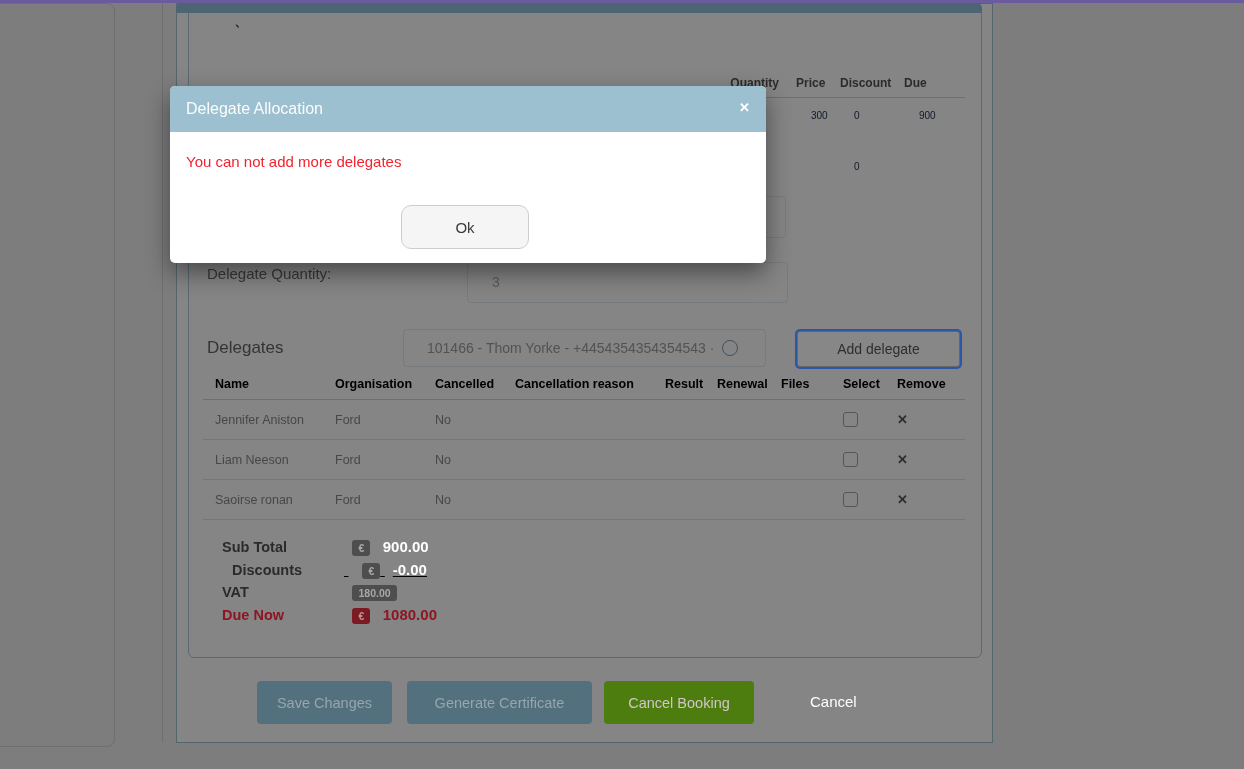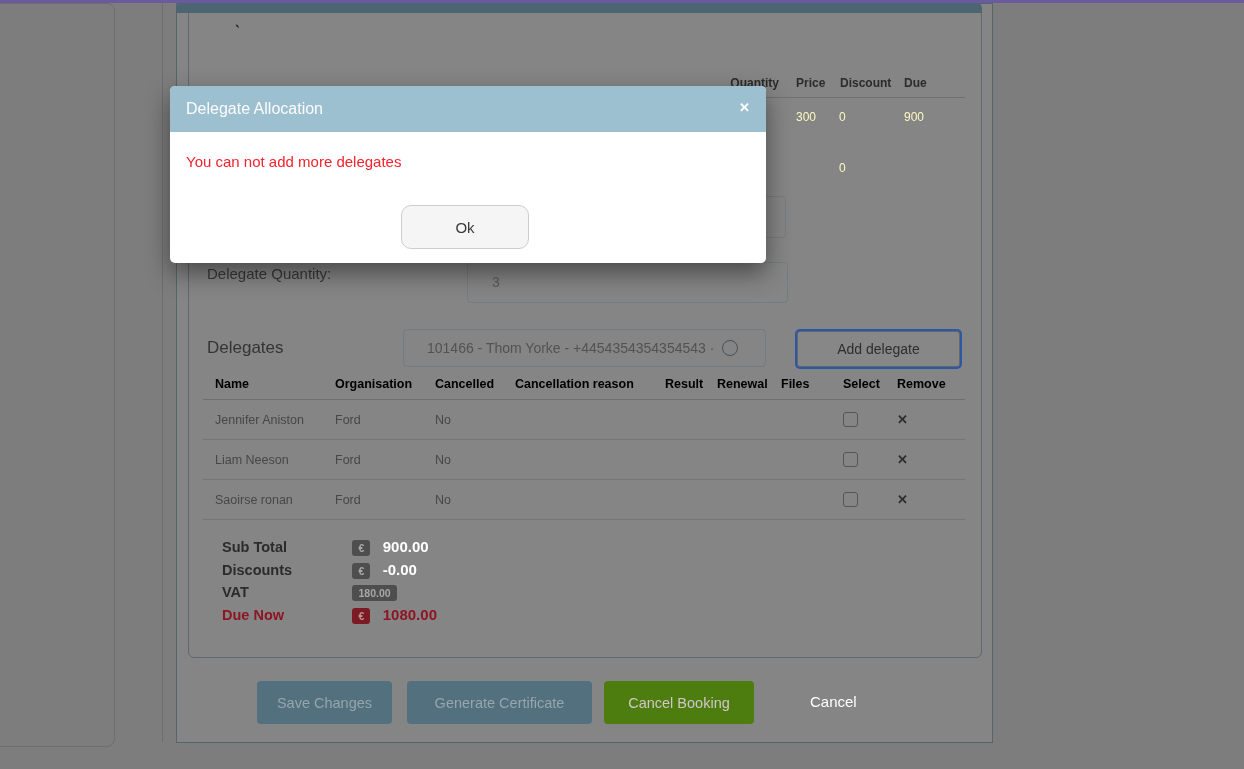--- a/index.html
+++ b/index.html
@@ -7,21 +7,21 @@
   .page{position:relative;width:1244px;height:769px;background:#7d7d7d;overflow:hidden;}
   .abs{position:absolute;}
   .top-accent{left:0;top:0;width:1244px;height:3px;background:#6a5b9e;}
   .left-card{left:-10px;top:3px;width:123px;height:742px;border:1px solid #6e6e6e;border-radius:8px;}
   .vline{left:162px;top:3px;width:0;height:739px;border-left:1px solid #6e6e6e;}
   .main-panel{left:176px;top:3px;width:815px;height:738px;border:1px solid #54656e;background:#858585;}
   .fieldset{left:188px;top:8px;width:792px;height:648px;border:1px solid #5b6a72;border-radius:6px;}
   .teal-bar{left:176px;top:3px;width:806px;height:10px;background:#4d6572;border-radius:5px 5px 0 0;}
   .stray{left:234px;top:22px;font-size:15px;font-weight:bold;color:#1f1f1f;transform:rotate(12deg);}
   .ph{font-size:12px;font-weight:bold;color:#2b2b2b;text-align:center;}
-  .pv{font-size:12px;color:#fef9c3;}
+  .pv{font-size:10px;color:#0f172a;margin-left:15px;}
   .hdr-line{left:203px;top:97px;width:762px;height:1px;background:#6f6f6f;}
   .inp{border:1px solid #757b7e;border-radius:4px;background:transparent;color:#525252;font-size:14px;}
   .lab{color:#383838;font-size:15px;}
   .select-circle{left:722px;top:340px;width:14px;height:14px;border:1px solid #44525a;border-radius:50%;}
   .add-btn{left:797px;top:331px;width:161px;height:34px;background:#878787;border:1px solid #666;
            box-shadow:0 0 0 2px #2b57a7;border-radius:3px;color:#2e2e2e;font-size:14px;
            display:flex;align-items:center;justify-content:center;cursor:pointer;}
   table.dlg{left:203px;top:372px;width:762px;border-collapse:collapse;table-layout:fixed;}
   table.dlg th{font-size:12.5px;font-weight:bold;color:#000000;text-align:left;padding:5px 0 8px 12px;border-bottom:1px solid #6f6f6f;}
   table.dlg td{font-size:12.5px;color:#474747;padding:0 0 0 12px;height:39px;border-bottom:1px solid #757575;}
@@ -141,21 +141,21 @@
         <td><span class="xrem">✕</span></td>
       </tr>
     </tbody>
   </table>
 
   <div class="abs" style="left:222px;top:538px;">
     <span class="tot-label" style="display:inline-block;width:112px;">Sub Total</span>
     <span class="badge" style="margin-left:14px;">€</span>
     <span class="tot-val">900.00</span>
   </div>
-  <div class="abs" style="left:222px;top:561px;">
+  <div class="abs" style="left:232px;top:561px;text-decoration:underline;">
     <span class="tot-label" style="display:inline-block;width:112px;">Discounts</span>
     <span class="badge" style="margin-left:14px;">€</span>
     <span class="tot-val">-0.00</span>
   </div>
   <div class="abs" style="left:222px;top:583px;">
     <span class="tot-label" style="display:inline-block;width:112px;">VAT</span>
     <span class="badge" style="margin-left:14px;">180.00</span>
   </div>
   <div class="abs due" style="left:222px;top:606px;">
     <span class="tot-label" style="display:inline-block;width:112px;">Due Now</span>

